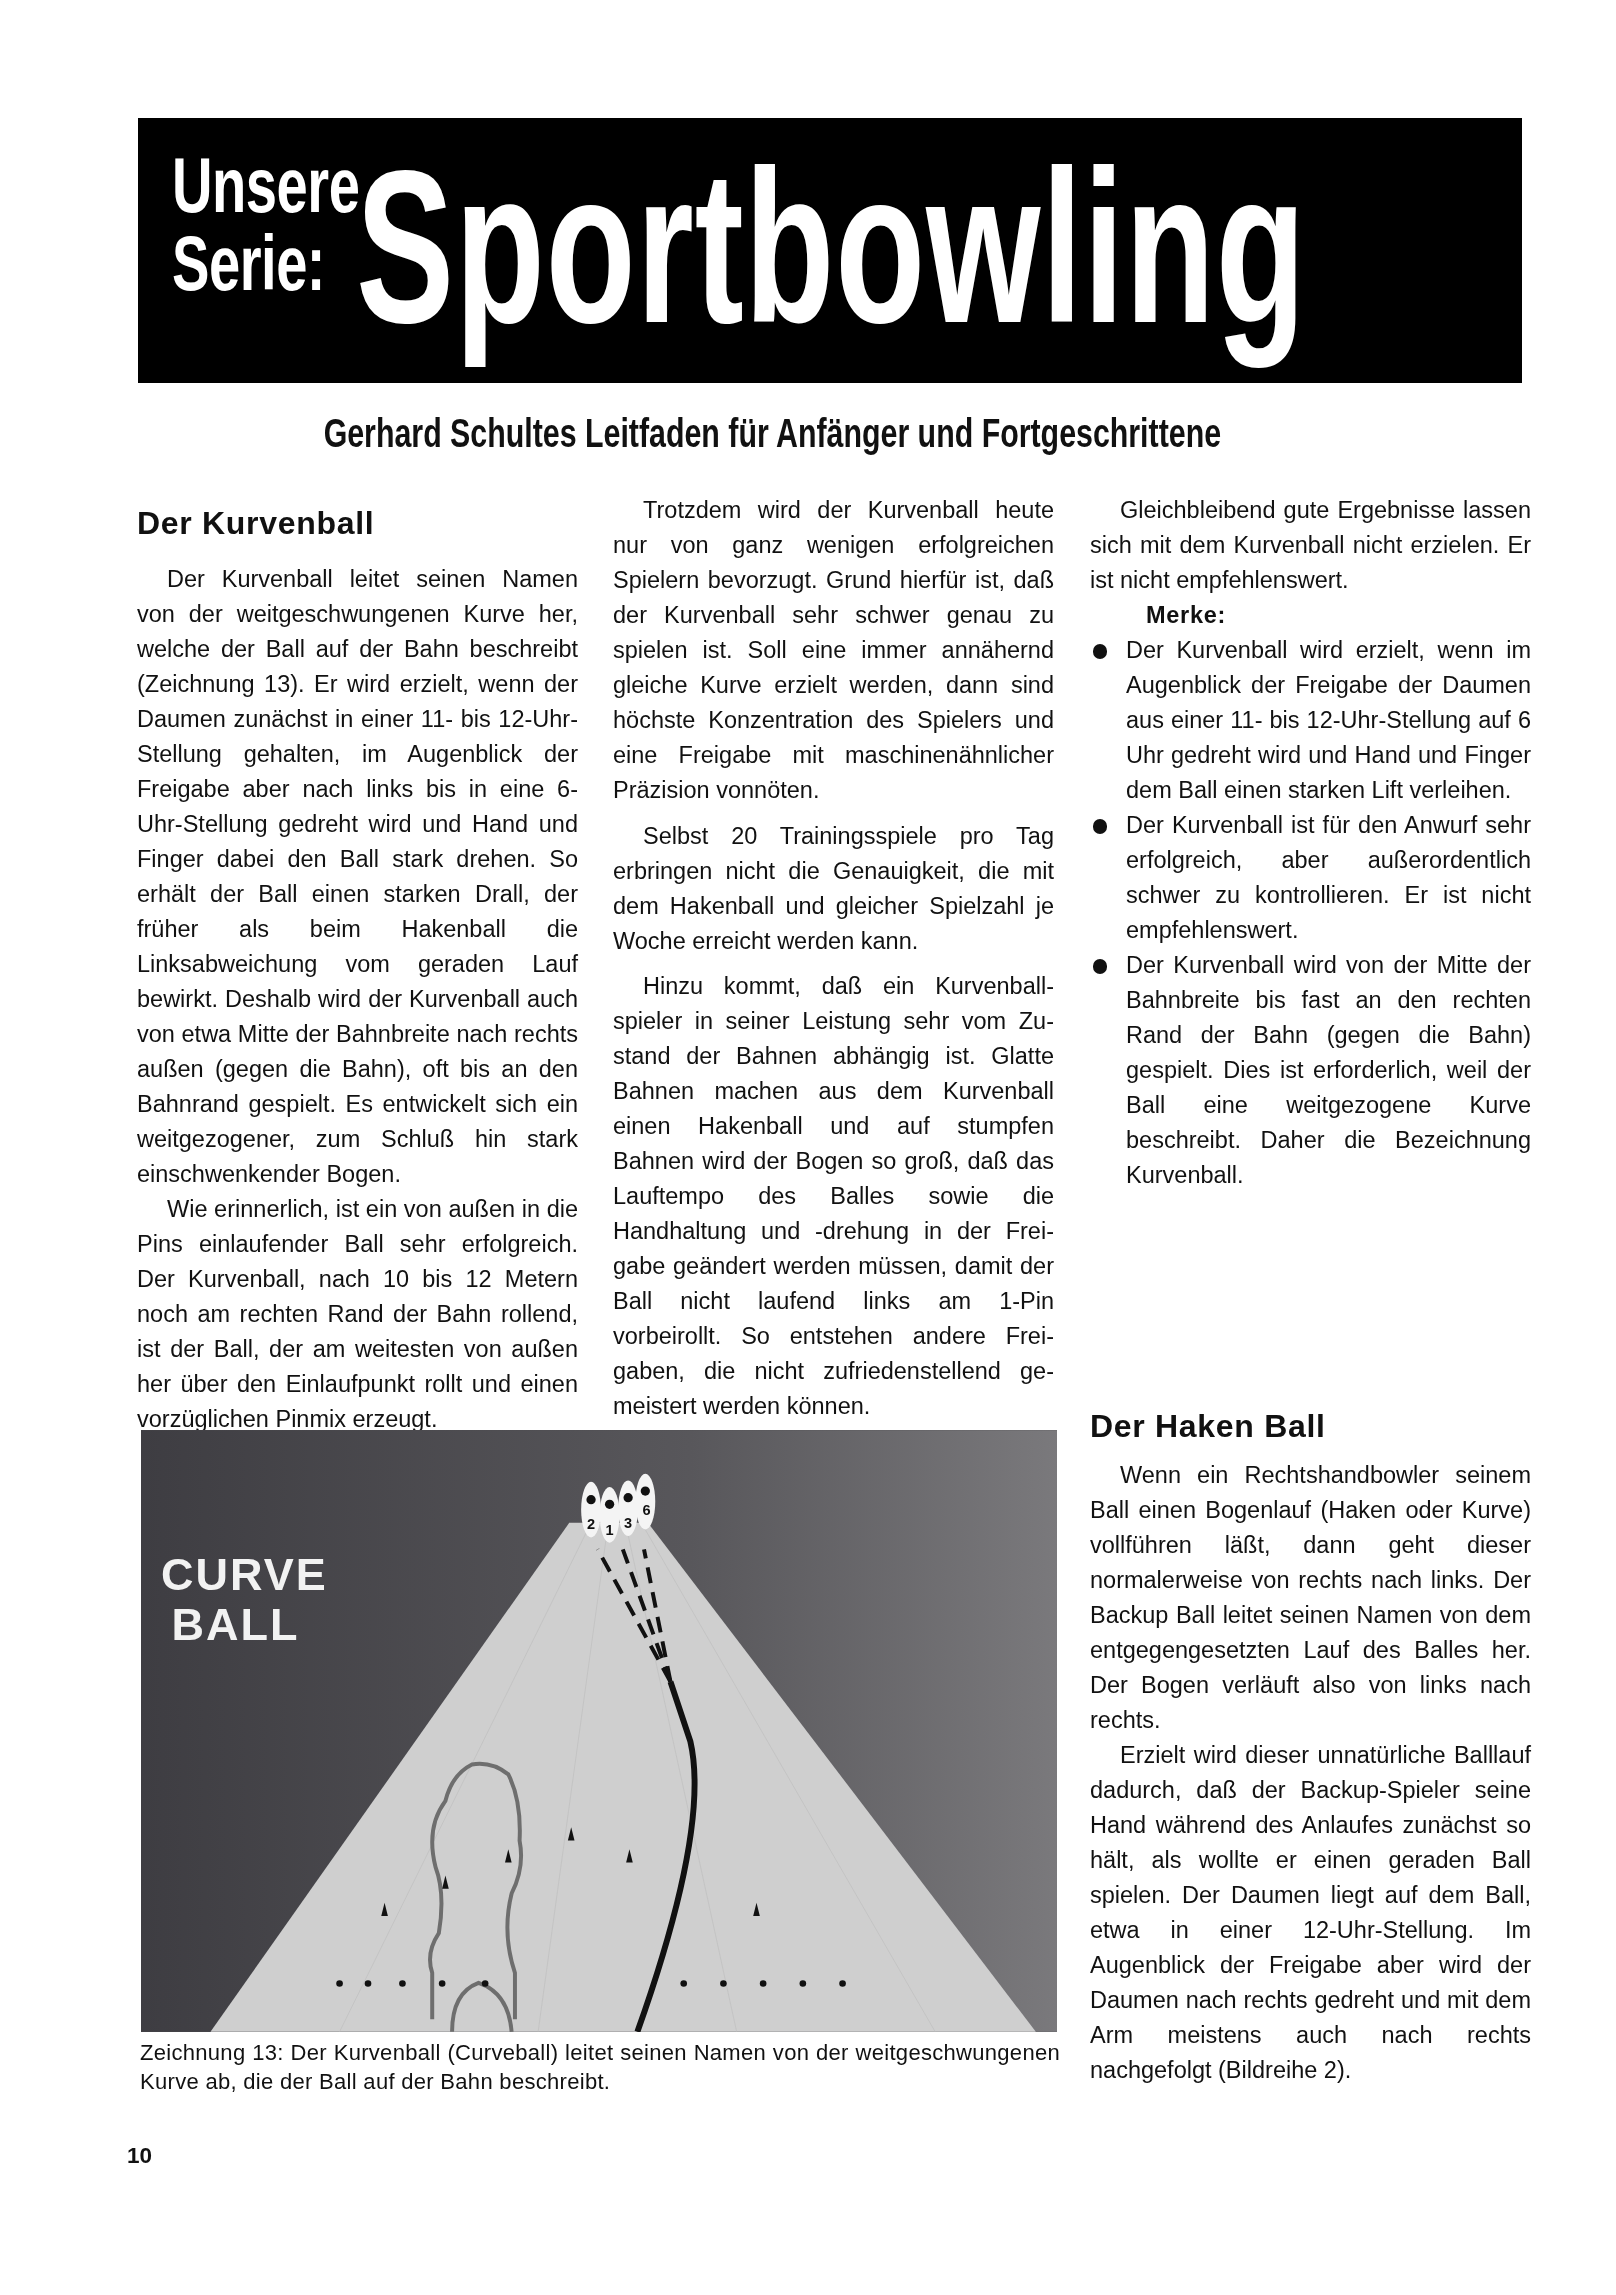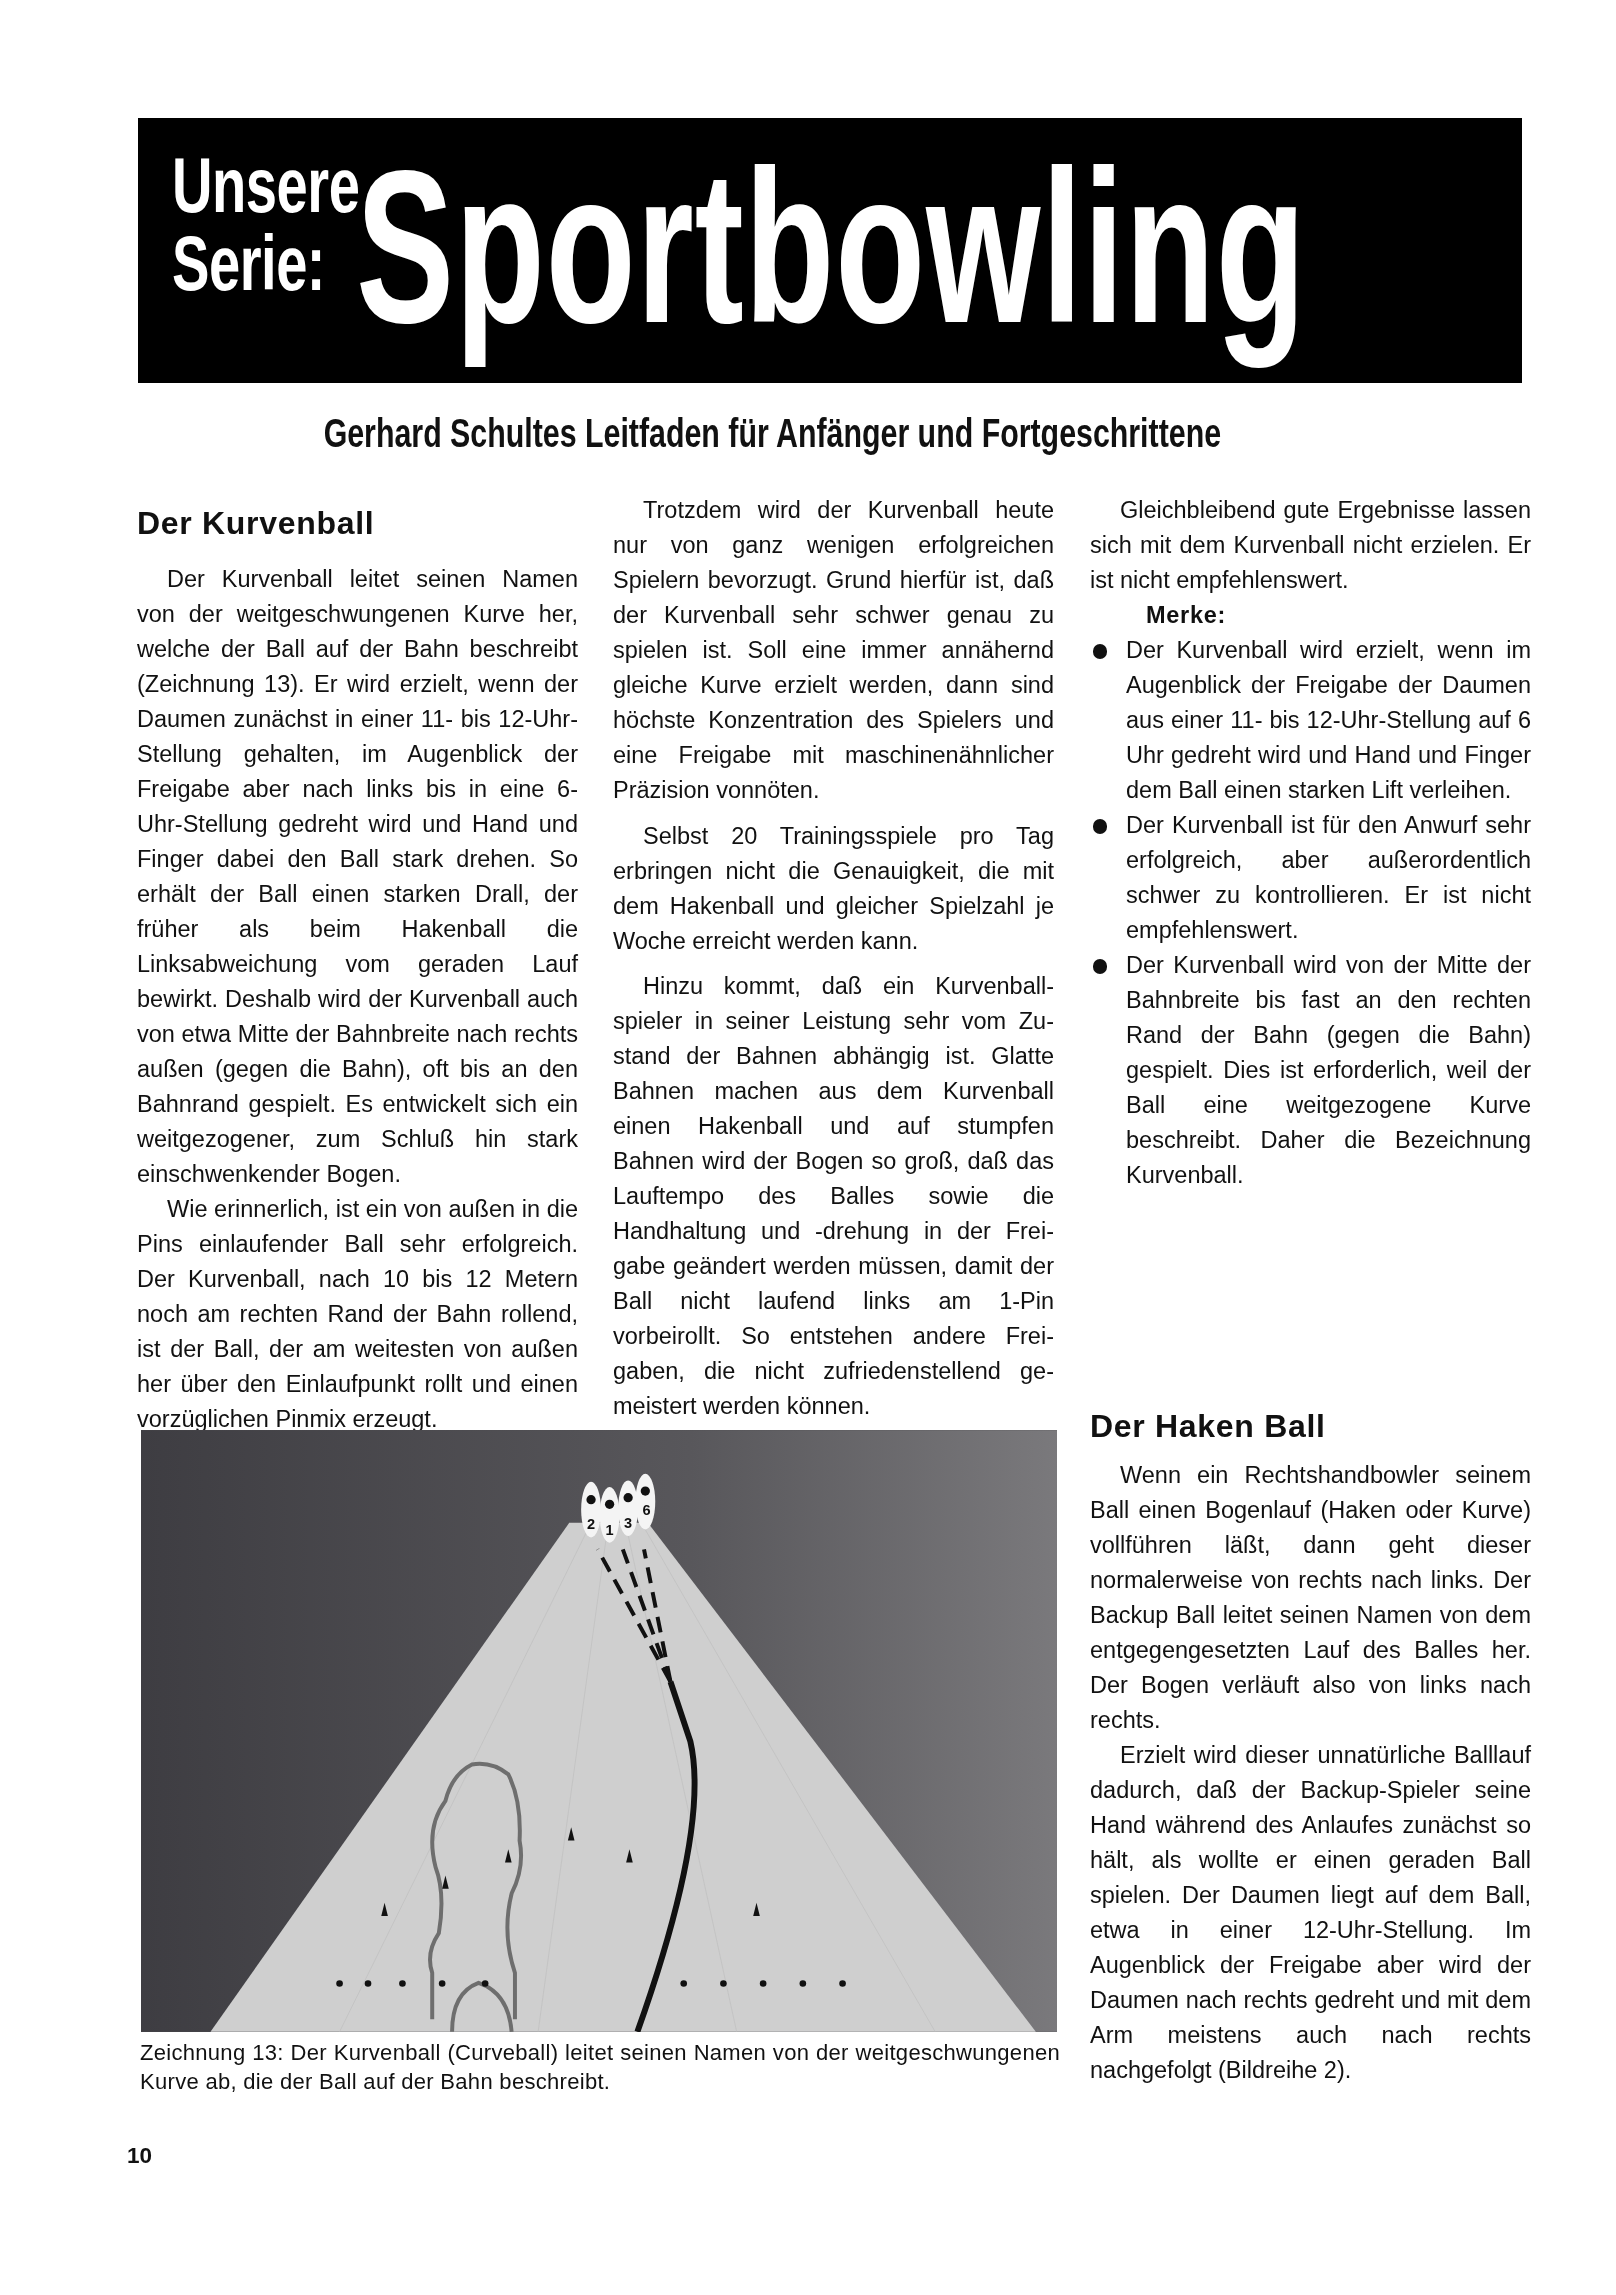--- a/index.html
+++ b/index.html
@@ -180,18 +180,22 @@
           <circle cx="762" cy="92" r="7" fill="#111"></circle>
         </g>
     </g>
     <g font-family="Liberation Sans, sans-serif" font-weight="700" font-size="22" fill="#111" text-anchor="middle">
       <text x="680" y="150">2</text>
       <text x="708" y="158">1</text>
       <text x="736" y="148">3</text>
       <text x="764" y="128">6</text>
     </g>
   </svg>
+  <div class="fig-label">
+    <div>CURVE</div>
+    <div>BALL</div>
+  </div>
 </div>
 
 <div class="caption">Zeichnung 13: Der Kurvenball (Curveball) leitet seinen Namen von der weitge­schwungenen Kurve ab, die der Ball auf der Bahn beschreibt.</div>
 
 <div class="pagenum">10</div>
 
 
 </body></html>

